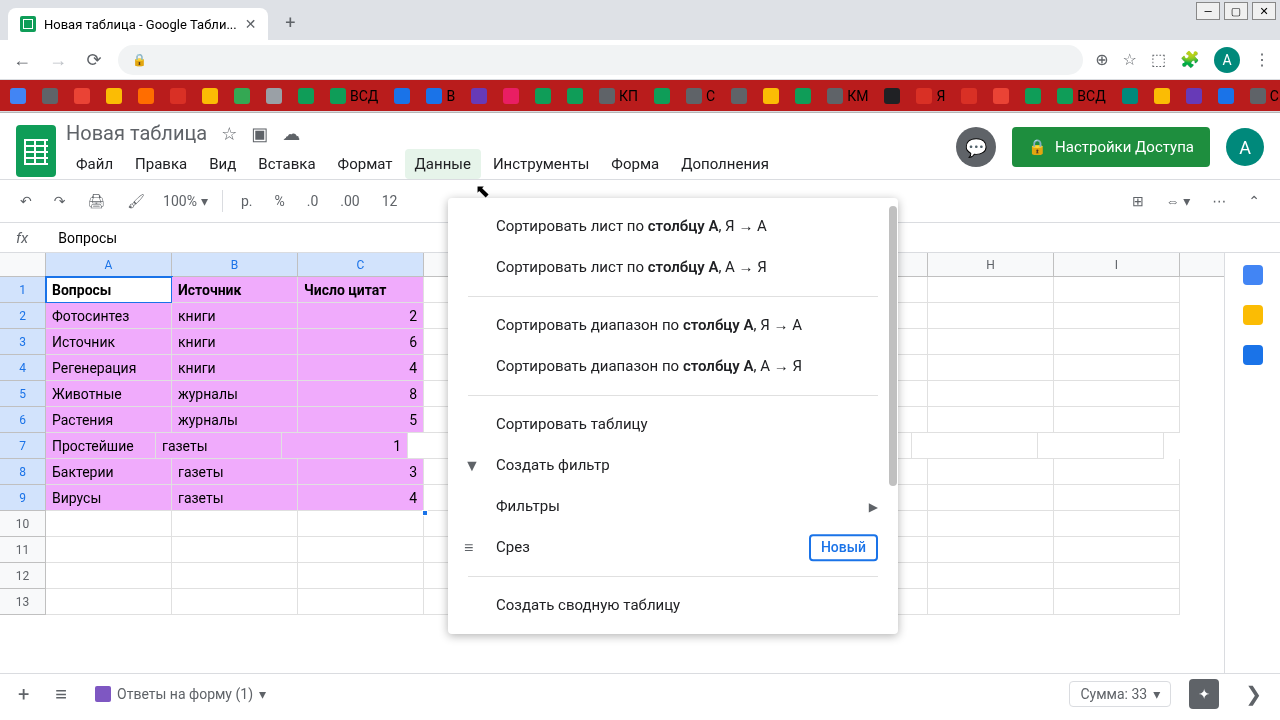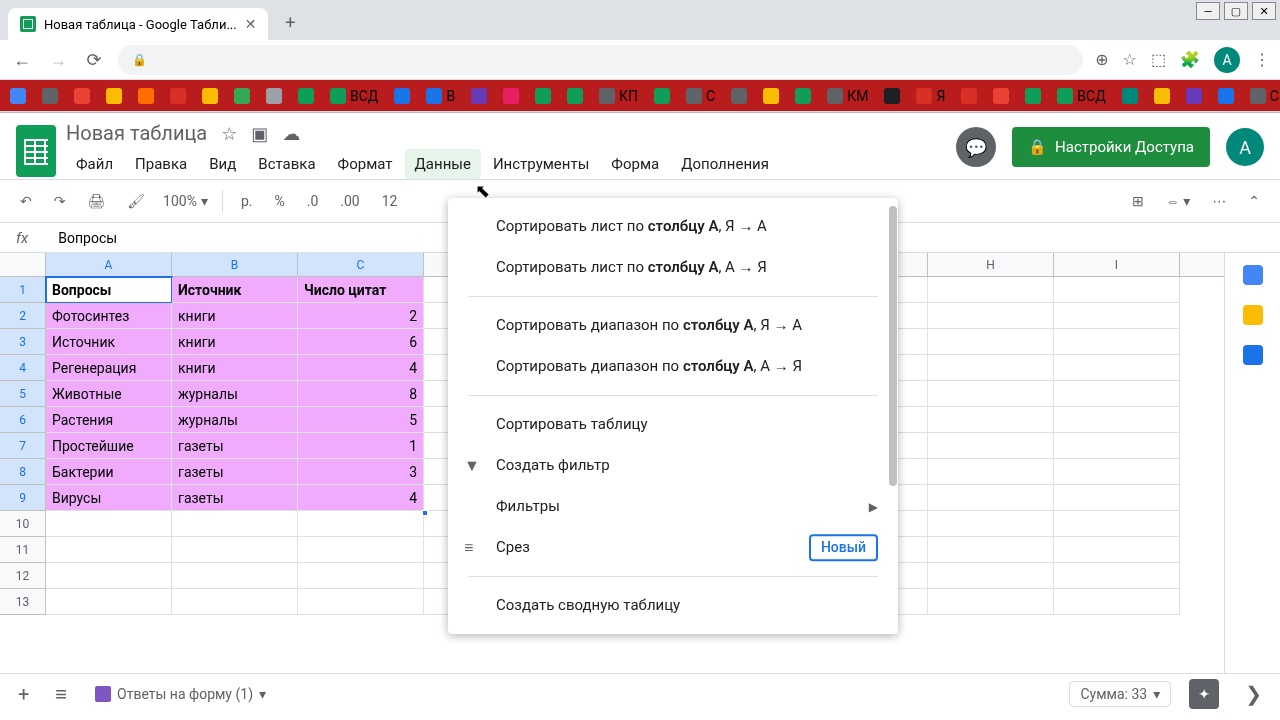--- a/index.html
+++ b/index.html
@@ -389,21 +389,21 @@
           <div class="cell sel num" style="width: 126px;">5</div>
           <div class="cell " style="width: 126px;"></div>
           <div class="cell " style="width: 126px;"></div>
           <div class="cell " style="width: 126px;"></div>
           <div class="cell " style="width: 126px;"></div>
           <div class="cell " style="width: 126px;"></div>
           <div class="cell " style="width: 126px;"></div>
         </div>
         <div class="row">
           <div class="row-h sel">7</div>
-          <div class="cell sel" style="width: 126px;">Простейшие</div>
+          <div class="cell sel" style="width: 110px;">Простейшие</div>
           <div class="cell sel" style="width: 126px;">газеты</div>
           <div class="cell sel num" style="width: 126px;">1</div>
           <div class="cell " style="width: 126px;"></div>
           <div class="cell " style="width: 126px;"></div>
           <div class="cell " style="width: 126px;"></div>
           <div class="cell " style="width: 126px;"></div>
           <div class="cell " style="width: 126px;"></div>
           <div class="cell " style="width: 126px;"></div>
         </div>
         <div class="row">

